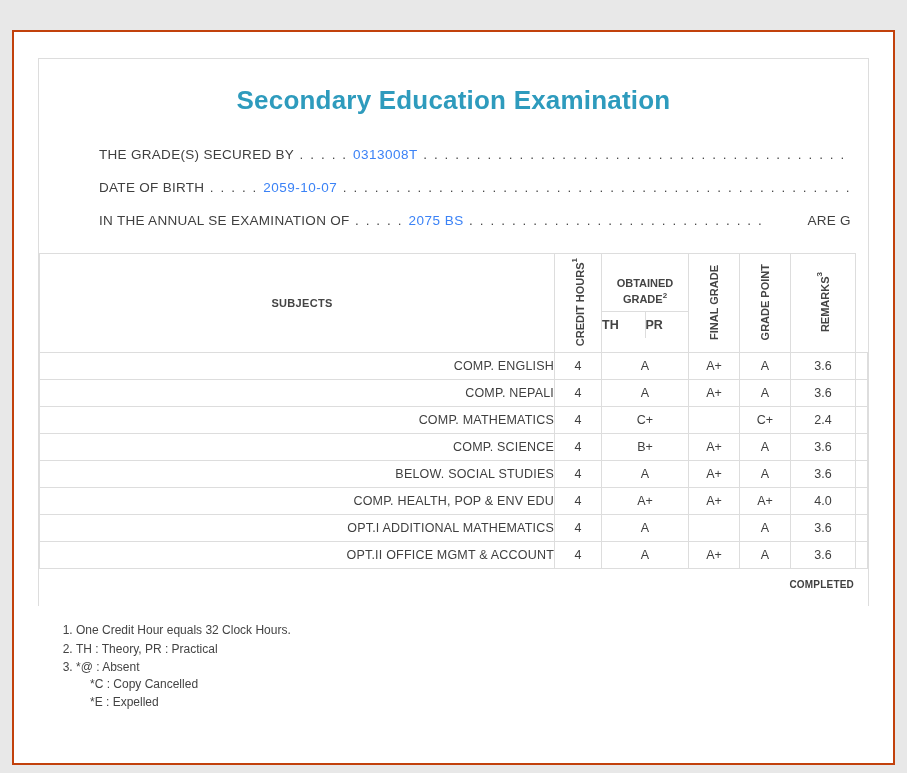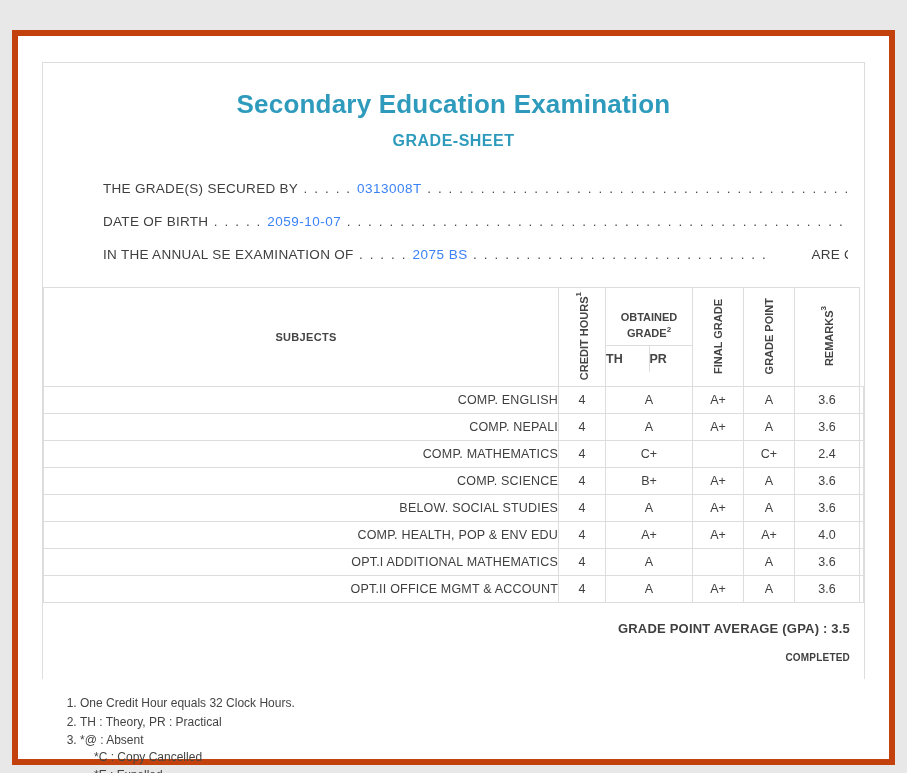--- a/index.html
+++ b/index.html
@@ -9,21 +9,21 @@
     font-family: "Liberation Sans", sans-serif;
   }
   body {
     width: 907px;
     height: 773px;
     overflow: hidden;
   }
   .page-outer {
     margin: 30px 12px 0 12px;
     background: #ffffff;
-    border: 6px solid #c2410c;
+    border: 2px solid #c2410c;
     height: 735px;
     box-sizing: border-box;
     padding: 0;
   }
   .sheet {
     margin: 26px 24px 0 24px;
     border: 1px solid #ddd;
     border-bottom: none;
     box-sizing: border-box;
   }
@@ -173,21 +173,20 @@
     display: block;
   }
 </style>
 </head>
 <body>
 
 <div class="page-outer">
   <div class="sheet">
 
     <div class="title">Secondary Education Examination</div>
-    <div class="subtitle">GRADE-SHEET</div>
 
     <div class="info-block">
       <div class="info-line">
         <span class="lead">THE GRADE(S) SECURED BY</span><span class="dots"> . . . . . </span><span class="val">0313008T</span><span class="dots"> . . . . . . . . . . . . . . . . . . . . . . . . . . . . . . . . . . . . . . . . . . . . . . . . . . .</span>
       </div>
       <div class="info-line">
         <span class="lead">DATE OF BIRTH</span><span class="dots"> . . . . . </span><span class="val">2059-10-07</span><span class="dots"> . . . . . . . . . . . . . . . . . . . . . . . . . . . . . . . . . . . . . . . . . . . . . . . . . . . . . . . . . .</span>
       </div>
       <div class="info-line">
         <span class="lead">IN THE ANNUAL SE EXAMINATION OF</span><span class="dots"> . . . . . </span><span class="val">2075 BS</span><span class="dots"> . . . . . . . . . . . . . . . . . . . . . . . . . . . .</span><span class="lead">ARE GIVEN BELOW</span>
@@ -292,21 +291,20 @@
           <td class="c">4</td>
           <td class="c">A</td>
           <td class="c">A+</td>
           <td class="c">A</td>
           <td class="c">3.6</td>
           <td class="c"></td>
         </tr>
       </tbody>
     </table>
 
-    <div class="gpa-row">GRADE POINT AVERAGE (GPA) : 3.5</div>
     <div class="completed-row">COMPLETED</div>
   </div>
 
   <div class="footnotes">
     <ol>
       <li>One Credit Hour equals 32 Clock Hours.</li>
       <li>TH : Theory, PR : Practical</li>
       <li>
         <span>*@ : Absent</span>
         <span class="sub-note">*C : Copy Cancelled</span>

